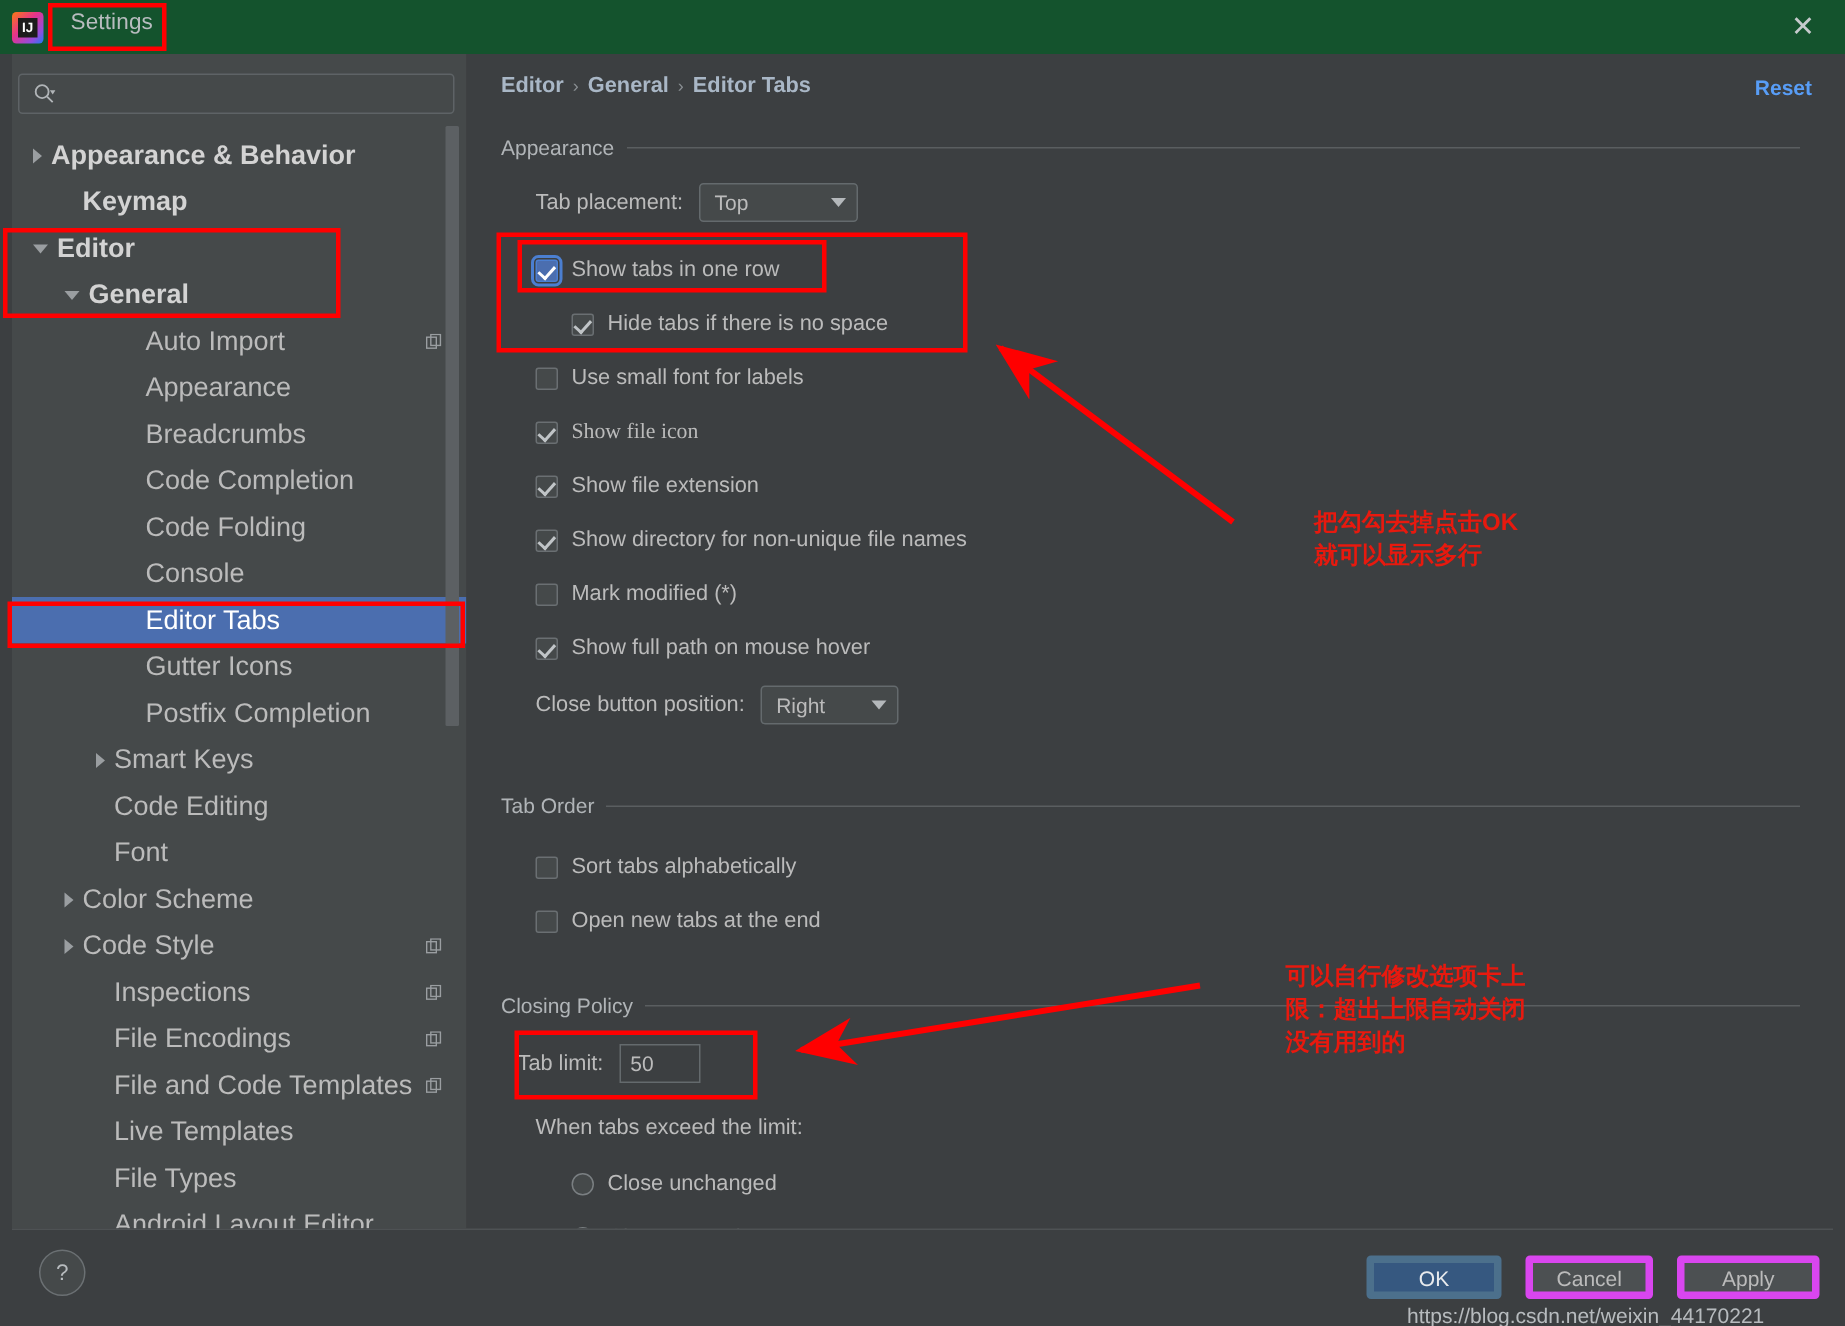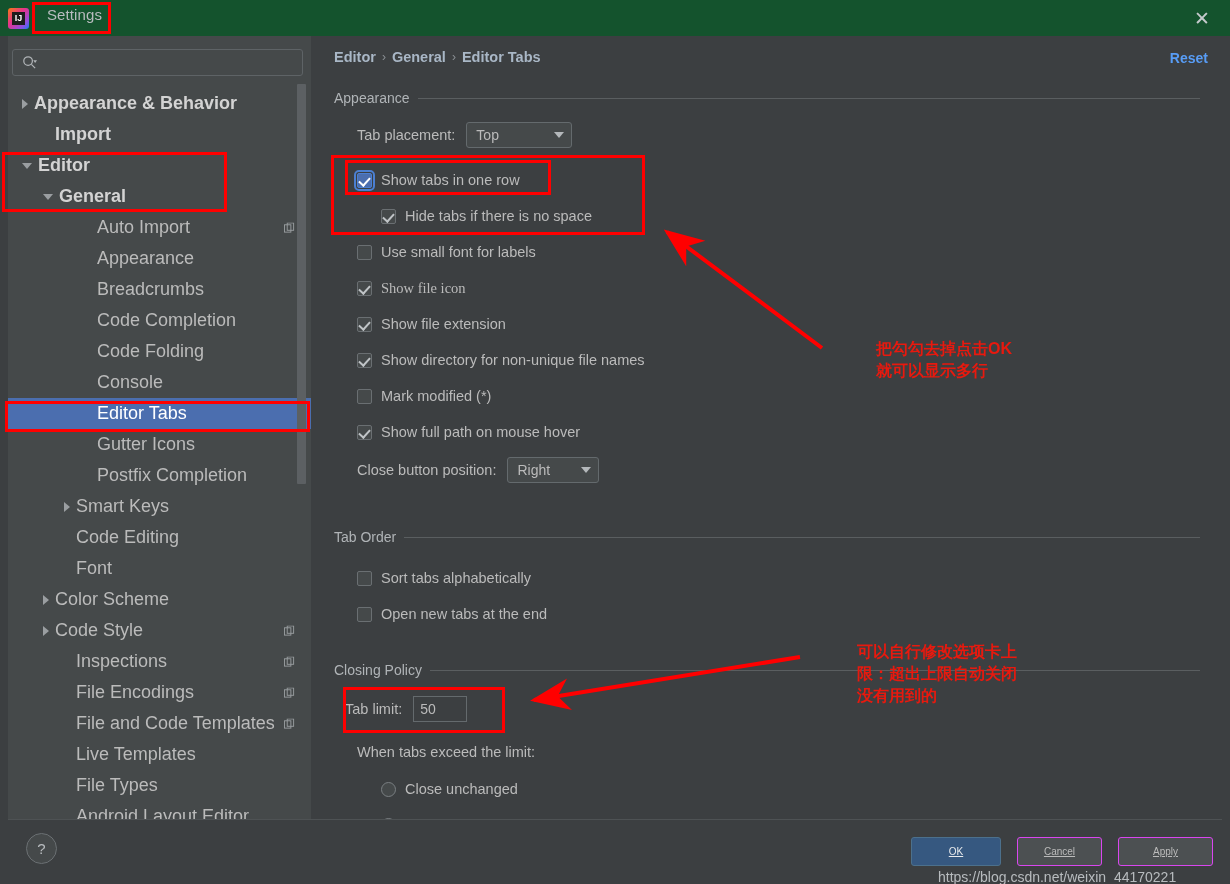--- a/index.html
+++ b/index.html
@@ -199,23 +199,23 @@
     background:#3c3f41; border-top:1px solid #4e5254;
   }
   .help-btn {
     position:absolute; left:18px; top:13px; width:31px; height:31px;
     border-radius:50%; border:1px solid #6b7073; background:#45494a;
     color:#b8bcbf; font-size:15px;
     display:flex; align-items:center; justify-content:center;
   }
   .btn {
     position:absolute; top:17px; height:29px;
-    border:1px solid #d946ef; border-radius:3px;
+    border:5px solid #d946ef; border-radius:3px;
     background:#4c5052; color:#bbbbbb;
-    font-size:10px; display:flex; align-items:center; justify-content:center;text-decoration:underline;
+    font-size:14px; display:flex; align-items:center; justify-content:center;
   }
   .btn.primary { background:#365880; border-color:#4c708c; color:#e8eaec; }
   .btn-ok     { left:903px; width:90px; }
   .btn-cancel { left:1009px; width:85px; }
   .btn-apply  { left:1110px; width:95px; }
 
   .watermark {
     position:absolute; left:938px; top:849px;
     color:#c2c6c9; font-size:14px; opacity:.92;
     font-family:"Liberation Sans", sans-serif;
@@ -257,21 +257,21 @@
       <input class="search-input" type="text" placeholder="" style="">
     </div>
 
     <div class="tree" id="tree">
         <div class="tree-item bold" style="padding-left: 14px;">
           <span class="tw right"></span>
           <span>Appearance &amp; Behavior</span>
         </div>
         <div class="tree-item bold" style="padding-left: 35px;">
           <span class="tw none"></span>
-          <span>Import</span>
+          <span>Keymap</span>
         </div>
         <div class="tree-item bold" style="padding-left: 14px;">
           <span class="tw down"></span>
           <span>Editor</span>
         </div>
         <div class="tree-item bold" style="padding-left: 35px;">
           <span class="tw down"></span>
           <span>General</span>
         </div>
         <div class="tree-item" style="padding-left: 77px;">

